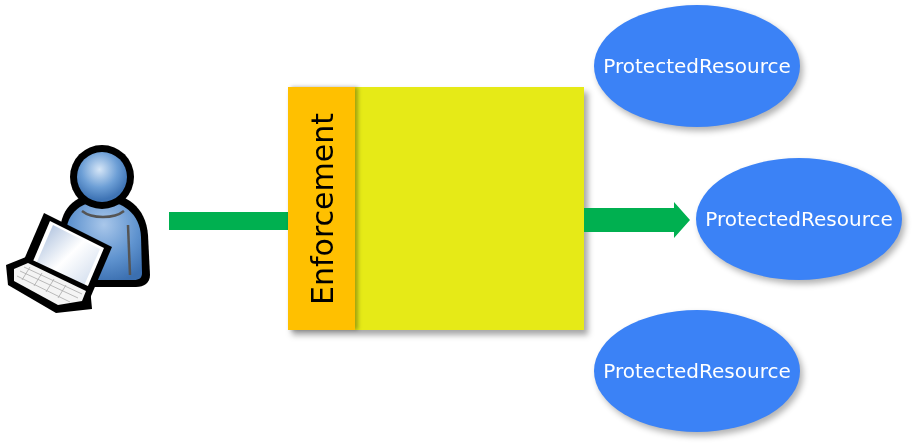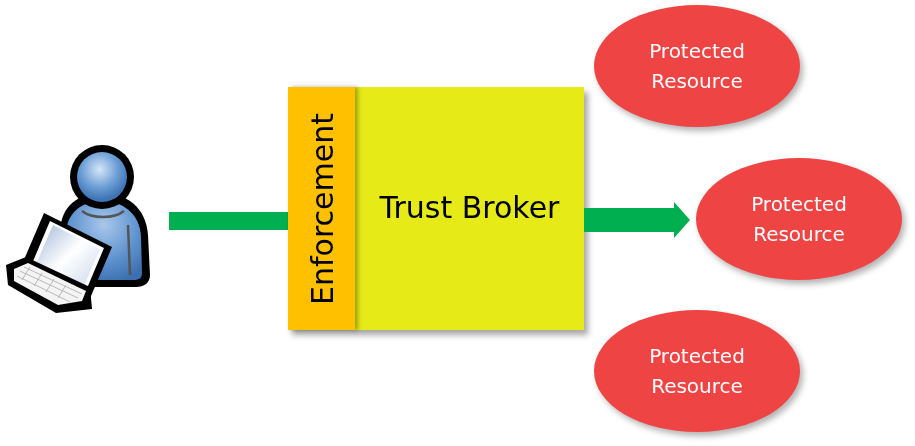--- a/index.html
+++ b/index.html
@@ -5,21 +5,21 @@
   html, body { margin: 0; padding: 0; background: #ffffff; }
   body { width: 915px; height: 446px; position: relative; overflow: hidden; font-family: "DejaVu Sans", "Liberation Sans", sans-serif; }
   .stage { position: absolute; left: 0; top: 0; width: 915px; height: 446px; }
   .user-icon { position: absolute; left: 0; top: 135px; width: 160px; height: 180px; }
   .arrow-in { position: absolute; left: 169px; top: 212px; width: 120px; height: 18px; background: #00b050; }
   .broker { position: absolute; left: 288px; top: 87px; width: 296px; height: 243px; background: #e6ea17; box-shadow: 4px 5px 6px rgba(0,0,0,0.35); }
   .enforcement { position: absolute; left: 0; top: 0; width: 67px; height: 243px; background: #ffc000; box-shadow: 3px 0 4px rgba(0,0,0,0.3); }
   .enforcement-label { position: absolute; left: 50%; top: 50%; transform: translate(-50%, -50%) rotate(-90deg); white-space: nowrap; font-size: 30px; color: #000; }
   .broker-label { position: absolute; left: 67px; right: 0; top: 103px; text-align: center; font-size: 30px; color: #000; }
   .arrow-out { position: absolute; left: 584px; top: 198px; width: 110px; height: 44px; }
-  .resource { position: absolute; width: 206px; height: 122px; border-radius: 50%; background: #ef4444; box-shadow: 3px 4px 6px rgba(0,0,0,0.3); display: flex; flex-direction: column; align-items: center; justify-content: center; color: #ffffff; font-size: 20px; line-height: 30px; text-align: center; }
+  .resource { position: absolute; width: 206px; height: 122px; border-radius: 50%; background: #3b82f6; box-shadow: 3px 4px 6px rgba(0,0,0,0.3); display: flex; flex-direction: row; align-items: center; justify-content: center; color: #ffffff; font-size: 20px; line-height: 30px; text-align: center; }
   .r1 { left: 594px; top: 5px; }
   .r2 { left: 696px; top: 158px; }
   .r3 { left: 594px; top: 310px; }
 </style>
 </head>
 <body>
 
 <div class="stage">
 
   <svg class="user-icon" viewBox="0 0 160 180">
@@ -64,21 +64,20 @@
       <path d="M66 150 L58 163"></path>
     </g>
   </svg>
 
   <div class="arrow-in"></div>
 
   <div class="broker">
     <div class="enforcement">
       <div class="enforcement-label">Enforcement</div>
     </div>
-    <div class="broker-label">Trust Broker</div>
   </div>
 
   <svg class="arrow-out" viewBox="0 0 110 44">
     <polygon points="0,10 90,10 90,4 106,22 90,40 90,34 0,34" fill="#00b050"></polygon>
   </svg>
 
   <div class="resource r1">
     <span>Protected</span>
     <span>Resource</span>
   </div>

